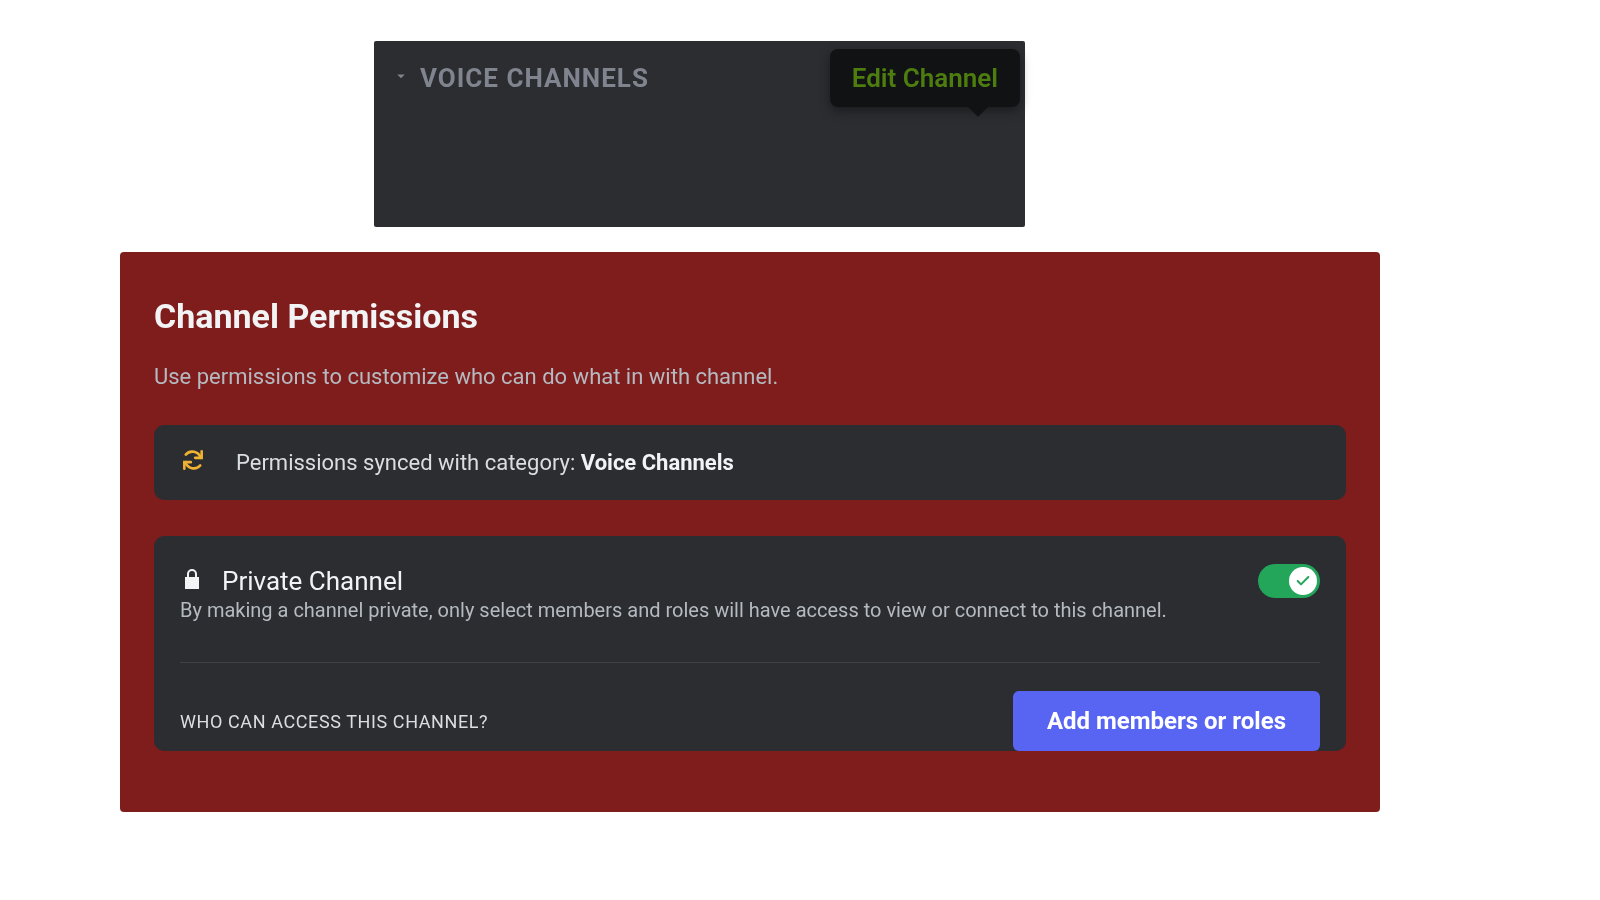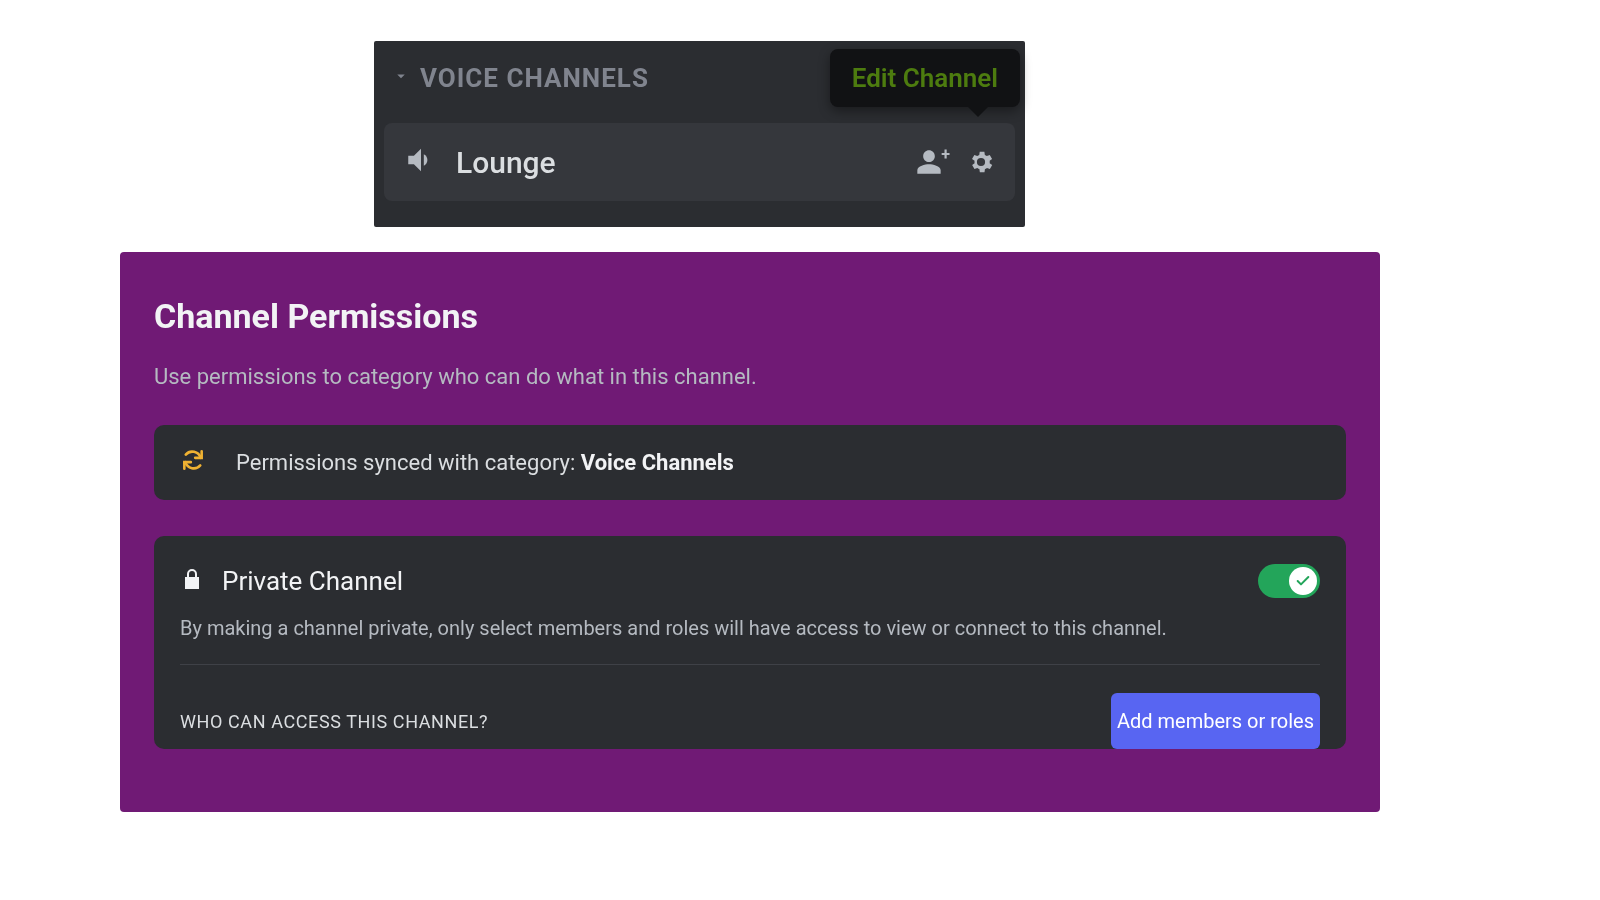--- a/index.html
+++ b/index.html
@@ -73,21 +73,21 @@
   .add-person-plus{
     position:absolute; top:-3px; right:-7px;
     font-size:16px; color:#b5bac1; font-weight:700;
   }
 
   
   .settings-panel {
     position:absolute;
     left:120px; top:252px;
     width:1260px; height:560px;
-    background:#701a75;
+    background:#7f1d1d;
     border-radius:4px;
     padding:44px 34px 0 34px;
     color:#dbdee1;
     overflow:hidden;
   }
   .settings-title {
     font-size:34px;
     font-weight:700;
     color:#f2f3f5;
   }
@@ -133,45 +133,44 @@
   }
   .toggle-knob{
     position:absolute; right:3px; top:3px;
     width:28px; height:28px;
     background:#ffffff;
     border-radius:50%;
     display:flex; align-items:center; justify-content:center;
   }
   .toggle-knob svg{ width:16px; height:16px; stroke:#23a55a; stroke-width:3; fill:none; stroke-linecap:round; stroke-linejoin:round;}
   .private-desc{
-    margin-top:18px;
     font-size:20px;
     color:#b5bac1;
-    padding-bottom:24px;
+    padding-bottom:40px;
     border-bottom:1px solid #3f4147;
   }
   .access-row{
     display:flex; align-items:center;
     padding:28px 0 0 0;
   }
   .access-label{
     font-size:18px;
     font-weight:400;
     letter-spacing:.6px;
     color:#dbdee1;
     flex:1;
   }
   .add-btn{
     background:#5865f2;
     color:#ffffff;
-    font-size:20px;
-    font-weight:400;
+    font-size:24px;
+    font-weight:700;
     border:none;
     border-radius:6px;
-    padding:16px 6px;
+    padding:16px 34px;
     cursor:pointer;
   }
 </style>
 </head>
 <body>
 
 <div class="channel-list-panel">
 
   <div class="category-row">
     <span class="category-chevron">
@@ -179,48 +178,26 @@
           <path d="M7 10l5 5 5-5z"></path>
         </svg>
     </span>
     <span class="category-label">VOICE CHANNELS</span>
   </div>
 
   <div class="tooltip">
     <span>Edit Channel</span>
   </div>
 
-  <div class="channel-row">
-    <span class="speaker-icon">
-      <svg viewBox="0 0 24 24">
-          <path d="M3 9v6h4l5 5V4L7 9H3z"></path>
-          <path d="M16.5 12c0-1.8-1-3.3-2.5-4.1v8.1c1.5-.7 2.5-2.2 2.5-4z"></path>
-        </svg>
-    </span>
-    <span class="channel-name">Lounge</span>
-
-    <span class="channel-action-icon" style="margin-right:6px;">
-      <svg viewBox="0 0 24 24">
-          <path d="M12 12c2.7 0 5-2.2 5-5s-2.3-5-5-5-5 2.2-5 5 2.3 5 5 5zm0 2c-3.3 0-10 1.7-10 5v3h20v-3c0-3.3-6.7-5-10-5z"></path>
-        </svg>
-      <span class="add-person-plus">+</span>
-    </span>
-
-    <span class="channel-action-icon">
-      <svg viewBox="0 0 24 24">
-          <path d="M19.4 13l.1-1-.1-1 2.1-1.6-2-3.5-2.5 1a7.7 7.7 0 0 0-1.7-1l-.4-2.6h-4l-.4 2.6a7.7 7.7 0 0 0-1.7 1l-2.5-1-2 3.5L6.5 11l-.1 1 .1 1-2.1 1.6 2 3.5 2.5-1a7.7 7.7 0 0 0 1.7 1l.4 2.6h4l.4-2.6a7.7 7.7 0 0 0 1.7-1l2.5 1 2-3.5L19.4 13zM12 15.5A3.5 3.5 0 1 1 12 8.5a3.5 3.5 0 0 1 0 7z"></path>
-        </svg>
-    </span>
-  </div>
 </div>
 
 <div class="settings-panel">
 
   <div class="settings-title">Channel Permissions</div>
-  <div class="settings-desc">Use permissions to category who can do what in this channel.</div>
+  <div class="settings-desc">Use permissions to customize who can do what in with channel.</div>
 
   <div class="sync-banner">
     <span class="sync-icon">
       <svg viewBox="0 0 24 24">
         <path d="M20 4v6h-6"></path>
         <path d="M4 20v-6h6"></path>
         <path d="M5 14a8 8 0 0 0 13.7 3"></path>
         <path d="M19 10A8 8 0 0 0 5.3 7"></path>
       </svg>
     </span>

